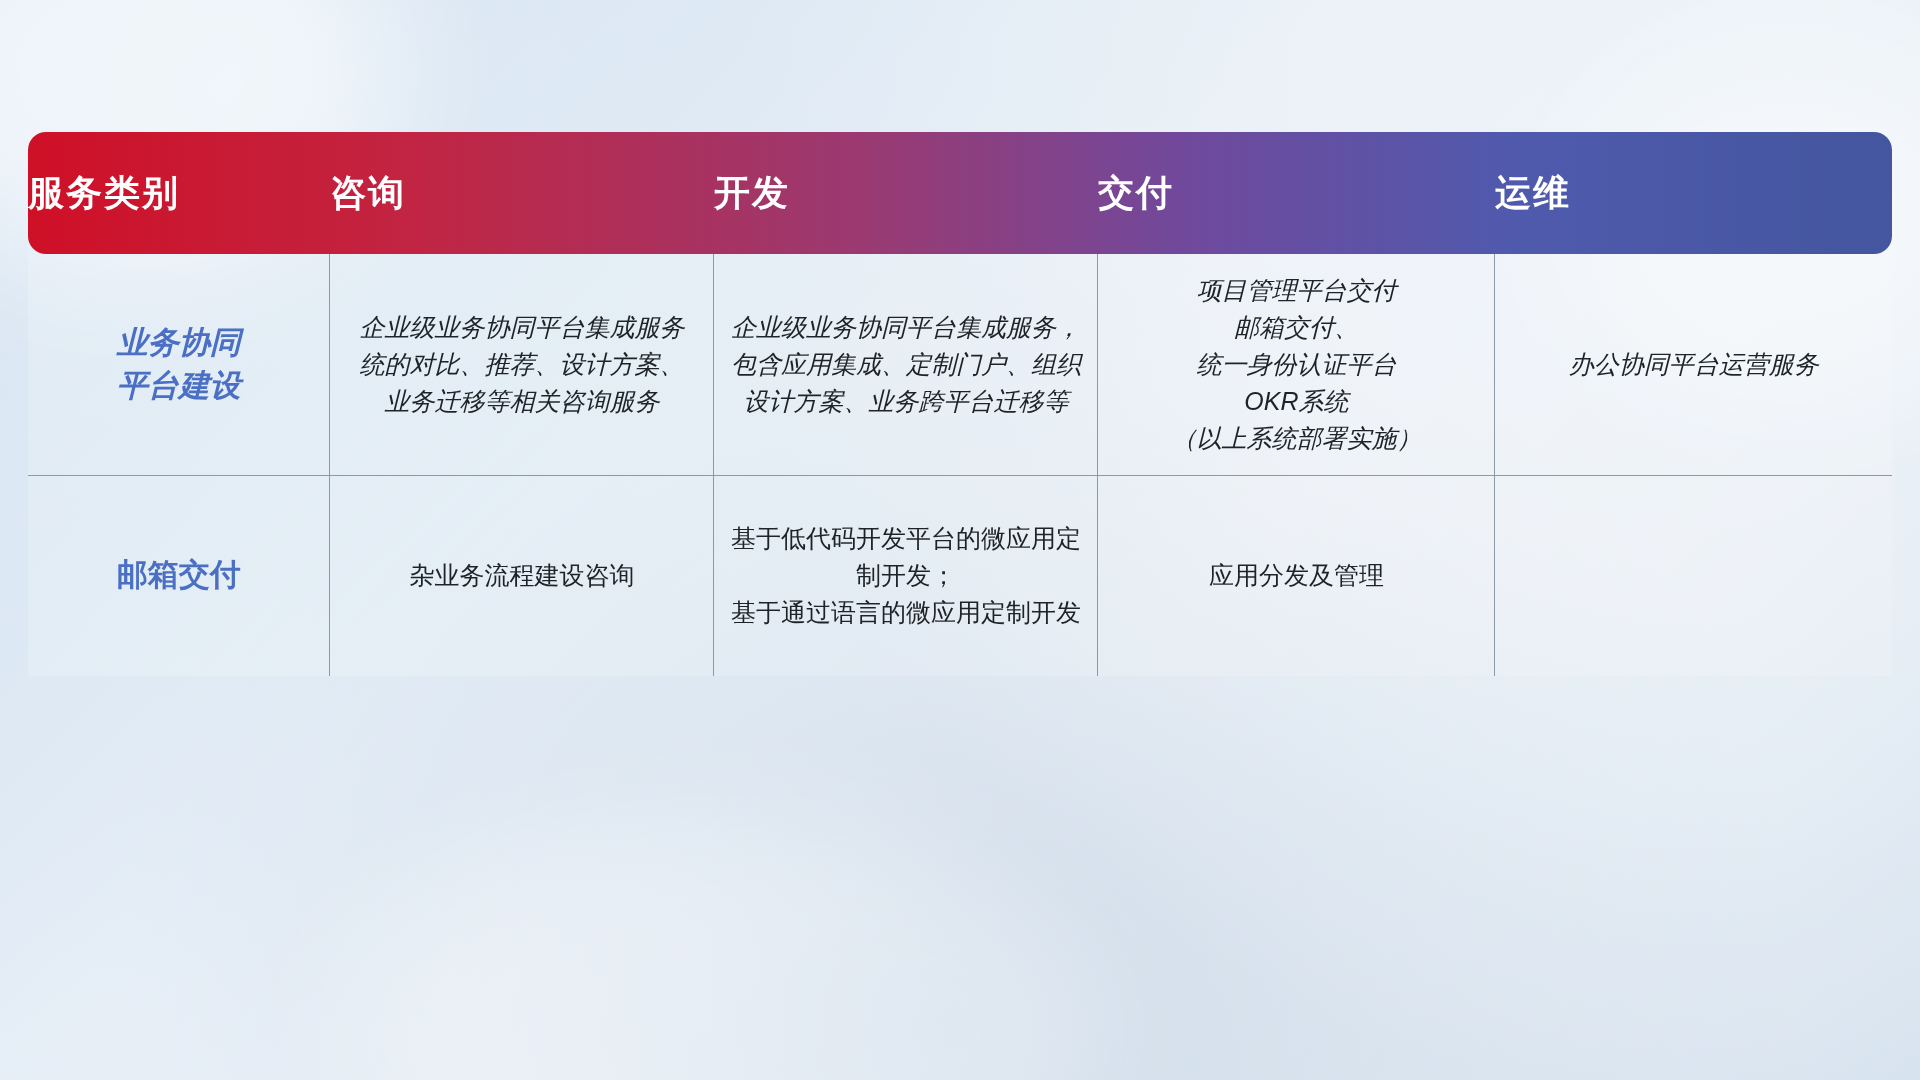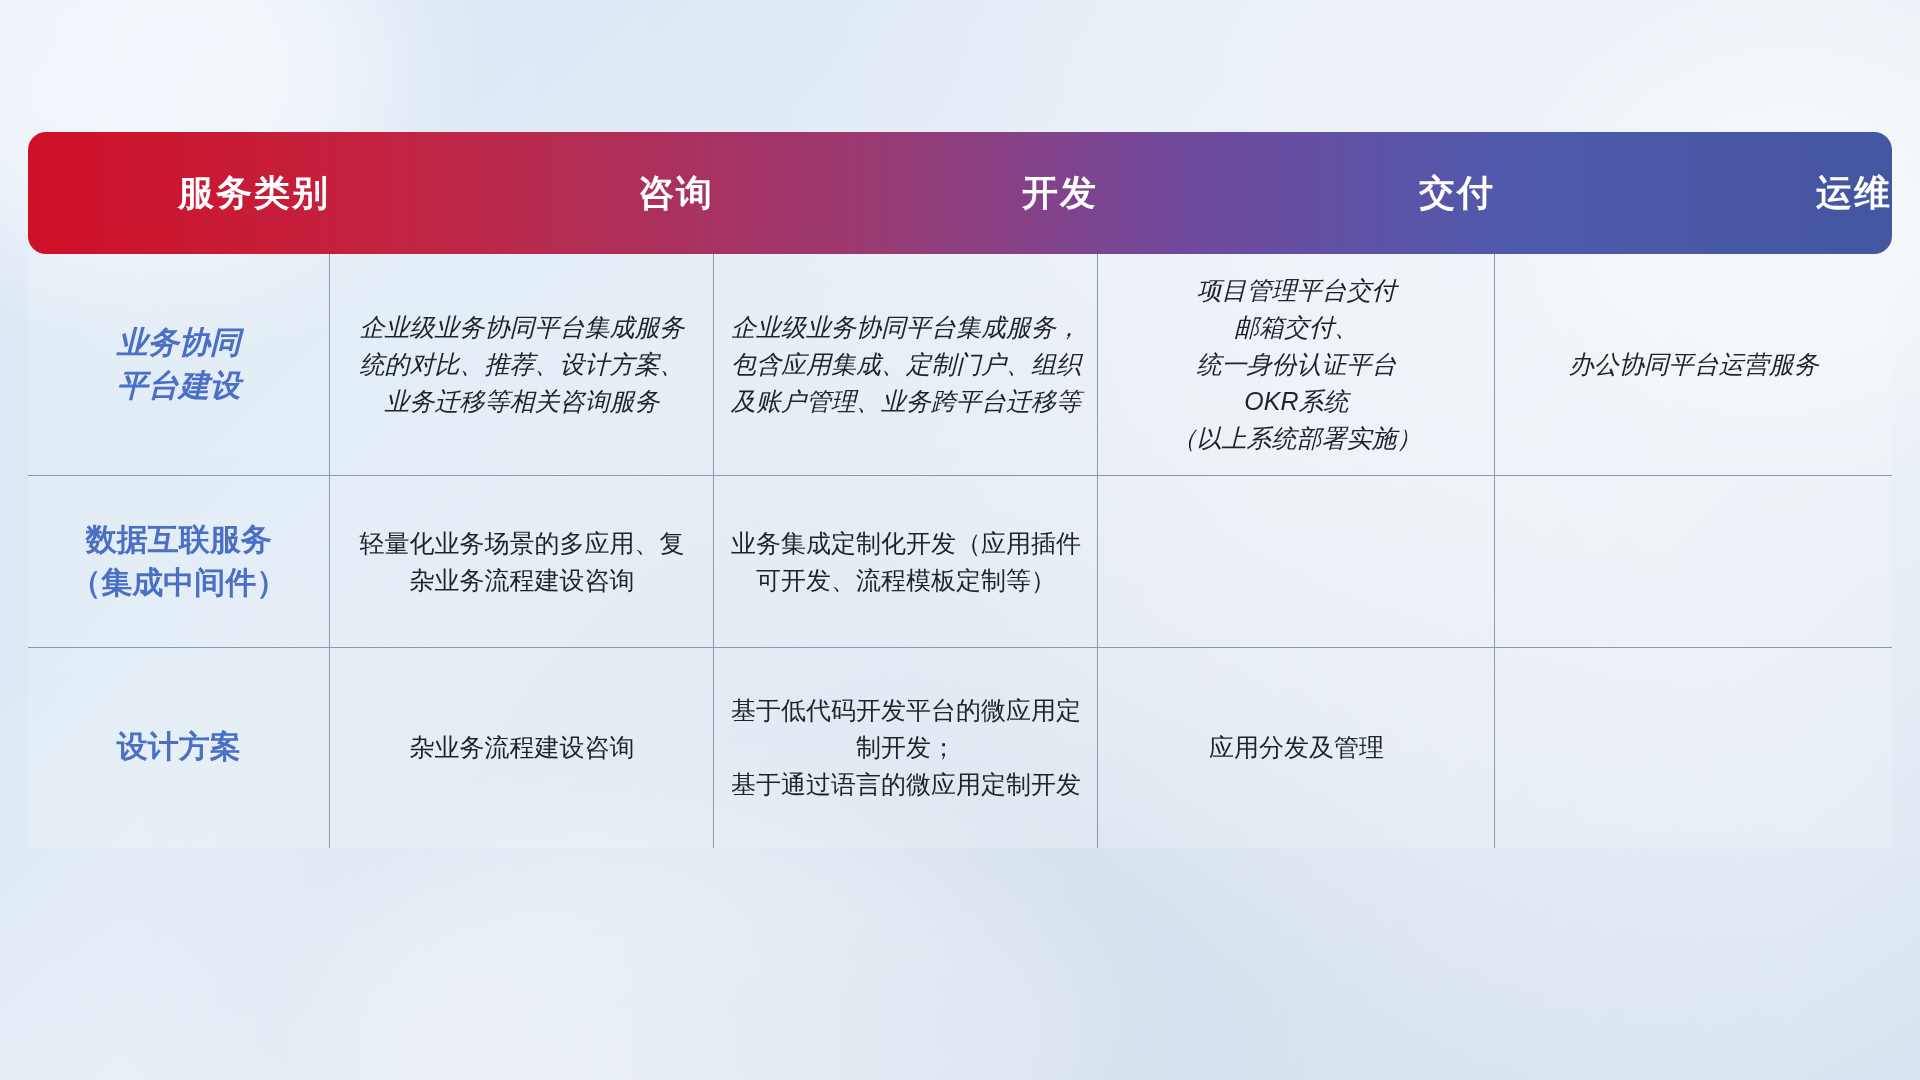--- a/index.html
+++ b/index.html
@@ -57,21 +57,21 @@
     background: linear-gradient(90deg, #cf1027 0%, #c22441 20%, #9a3a72 45%, #70499c 62%, #4f5aad 80%, #44569f 100%);
   }
   .head-row th:first-child { border-top-left-radius: 18px; border-bottom-left-radius: 18px; }
   .head-row th:last-child  { border-top-right-radius: 18px; border-bottom-right-radius: 18px; }
 
   .head-label {
     color: #ffffff;
     font-size: 36px;
     font-weight: bold;
     letter-spacing: 2px;
-    text-align: right;
+    text-align: left;
     display: block;
   }
 
   table.matrix tbody td {
     border: 1px solid #8b99a8;
     vertical-align: middle;
     padding: 18px 14px;
     box-sizing: border-box;
     background: rgba(255,255,255,0.06);
   }
@@ -146,40 +146,30 @@
       </thead>
       <tbody>
         <tr class="row-1">
           <td class="row-head">业务协同
 平台建设</td>
           <td class="cell-text">企业级业务协同平台集成服务
 统的对比、推荐、设计方案、
 业务迁移等相关咨询服务</td>
           <td class="cell-text">企业级业务协同平台集成服务，
 包含应用集成、定制门户、组织
-及账户管理、业务跨平台迁移等</td>
+设计方案、业务跨平台迁移等</td>
           <td class="cell-text">项目管理平台交付
 邮箱交付、
 统一身份认证平台
 OKR系统
 （以上系统部署实施）</td>
           <td class="cell-text">办公协同平台运营服务</td>
         </tr>
-        <tr class="row-2">
-          <td class="row-head">数据互联服务
-（集成中间件）</td>
-          <td class="cell-text">轻量化业务场景的多应用、复
-杂业务流程建设咨询</td>
-          <td class="cell-text">业务集成定制化开发（应用插件
-可开发、流程模板定制等）</td>
-          <td class="cell-text"></td>
-          <td class="cell-text"></td>
-        </tr>
         <tr class="row-3">
-          <td class="row-head">设计方案</td>
+          <td class="row-head">邮箱交付</td>
           <td class="cell-text">杂业务流程建设咨询</td>
           <td class="cell-text">基于低代码开发平台的微应用定
 制开发；
 基于通过语言的微应用定制开发</td>
           <td class="cell-text">应用分发及管理</td>
           <td class="cell-text"></td>
         </tr>
       </tbody>
     </table>
   </div>

